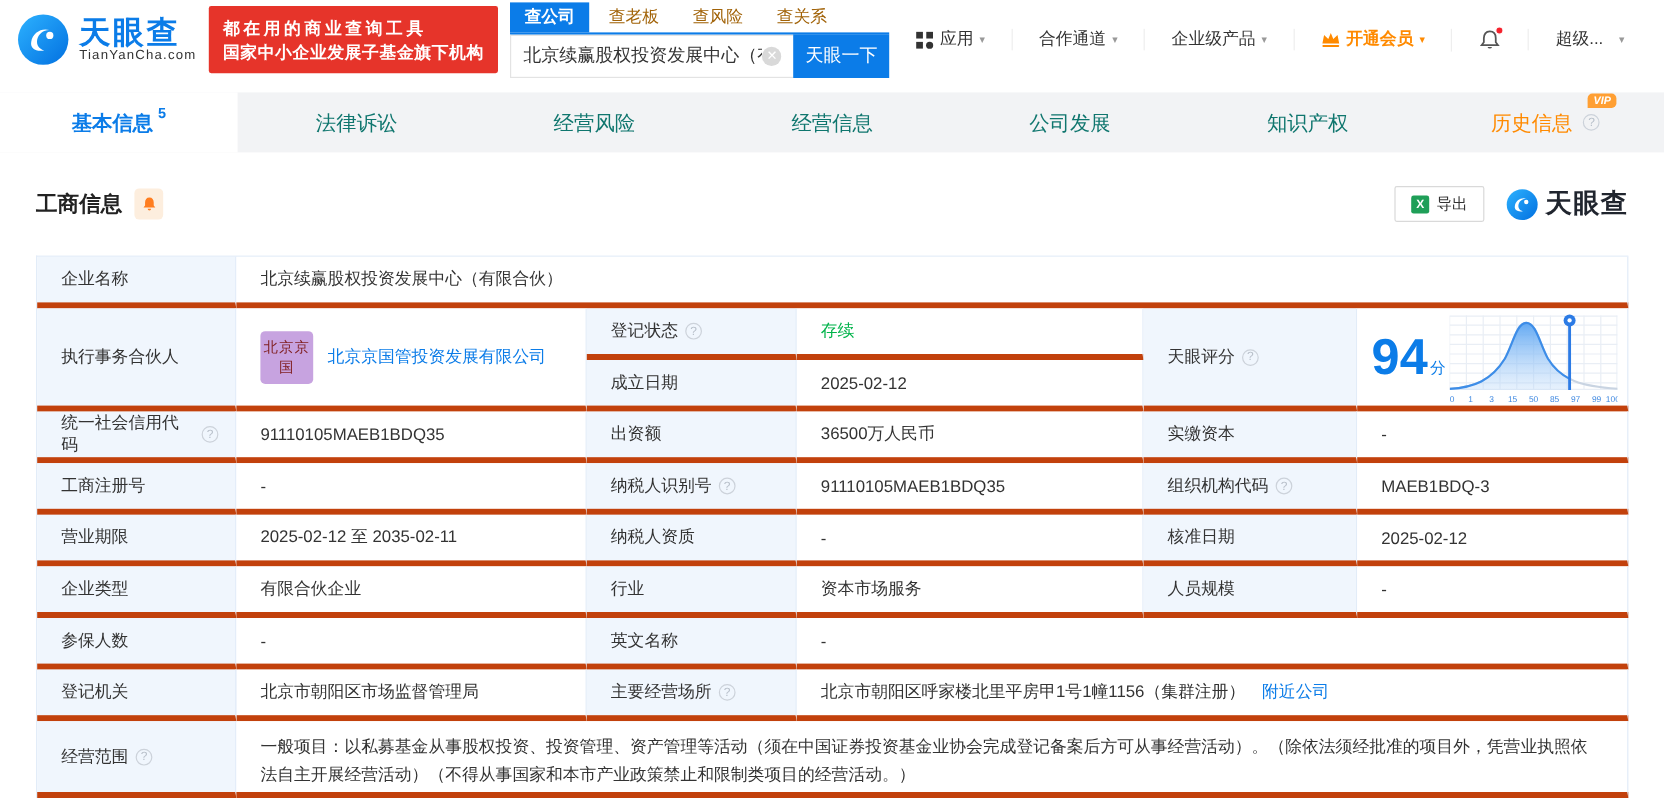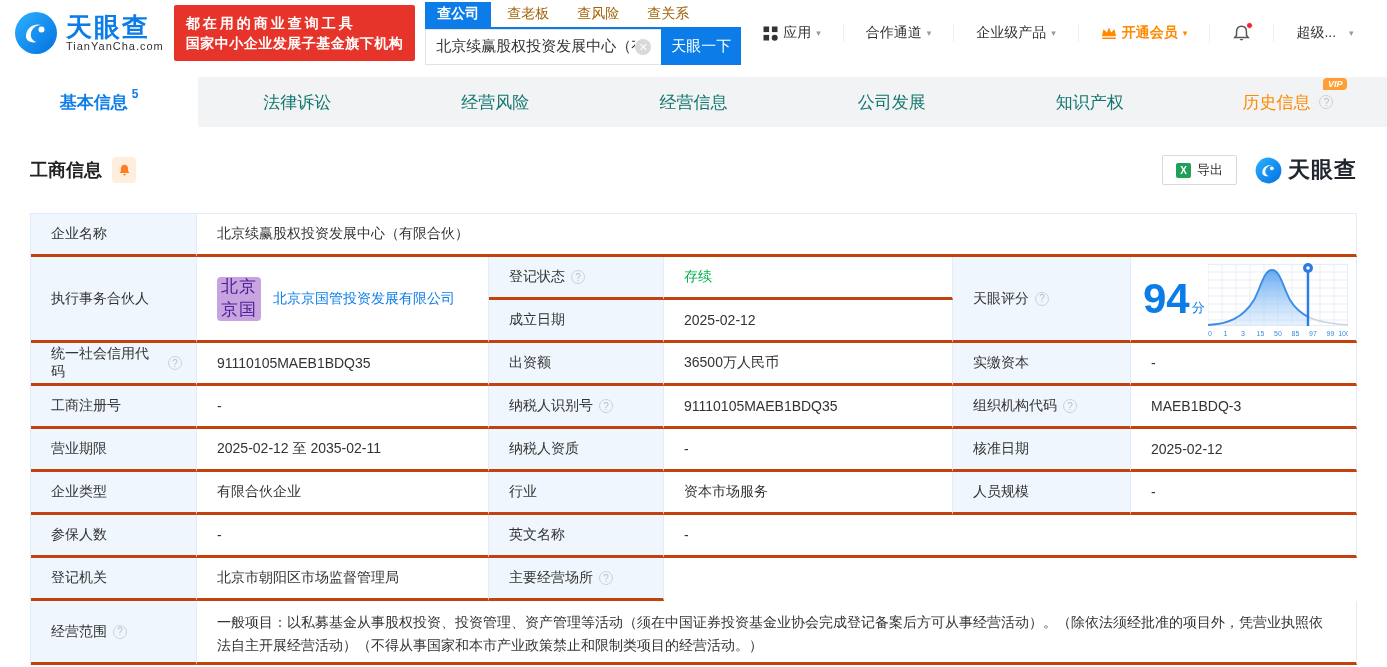--- a/index.html
+++ b/index.html
@@ -63,28 +63,28 @@
   .xls-icon { width:15px; height:15px; background:#1f9f58; border-radius:2px; color:#fff;
     font-size:10px; font-weight:bold; display:inline-flex; align-items:center; justify-content:center; }
   .watermark { display:flex; align-items:center; gap:6px; }
   .watermark-text { font-size:22px; font-weight:bold; color:#20252e; letter-spacing:1px; }
 
   
   .biz-table { margin:0 30px; display:grid;
     grid-template-columns:166px 292px 175px 289px 178px minmax(0,1fr);
     grid-template-rows:repeat(9,43px) 64px;
     border-top:1px solid #e2ecf8; border-left:1px solid #e2ecf8; font-size:14px; }
-  .cell { border-right:1px solid #e2ecf8; border-bottom:3px solid #c2410c;
+  .cell { border-right:1px solid #e2ecf8; border-bottom:5px solid #c2410c;
     display:flex; align-items:center; padding:0 14px 0 20px; background:#fff; min-width:0; }
   .cell.lbl { background:#f0f6fd; color:#333; }
   .green { color:#00b34a; }
   .link { color:#0b7ce8; cursor:pointer; text-decoration:none; }
   .dash { color:#333; }
-  .avatar { width:44px; height:44px; border-radius:4px; background:#c7a3e0; color:#4c1d95;
-    font-size:17px; line-height:1.35; display:flex; align-items:center; justify-content:center;
+  .avatar { width:44px; height:44px; border-radius:4px; background:#c7a3e0; color:#7f1d1d;
+    font-size:12px; line-height:1.35; display:flex; align-items:center; justify-content:center;
     text-align:center; flex:none; margin-right:12px; padding:2px; letter-spacing:1px; }
   .partner-cell { gap:0; }
   .score-cell { padding:0 8px 0 12px; display:flex; align-items:center; }
   .score-num { font-size:42px; font-weight:bold; color:#0b7ce8; line-height:1; }
   .score-unit { font-size:13px; color:#0b7ce8; margin:18px 0 0 2px; }
   .score-chart { margin-left:auto; flex:none; }
   .scope-cell { align-items:flex-start; padding:10px 20px; line-height:1.65; display:block; }
   .addr-cell { gap:14px; }
   .wrapval { white-space:normal; }
 </style>
@@ -327,19 +327,23 @@
   <div class="cell dash" style="grid-area:8/2/9/3">-</div>
   <div class="cell lbl" style="grid-area:8/3/9/4">英文名称</div>
   <div class="cell dash" style="grid-area:8/4/9/7">-</div>
 
   <div class="cell" style="grid-area:9/2/10/3">北京市朝阳区市场监督管理局</div>
   <div class="cell lbl" style="grid-area:9/1/10/2">登记机关</div>
   <div class="cell lbl" style="grid-area:9/3/10/4">
     <span>主要经营场所</span>
     <span class="help">?</span>
   </div>
+  <div class="cell addr-cell" style="grid-area:9/4/10/7">
+    <span>北京市朝阳区呼家楼北里平房甲1号1幢1156（集群注册）</span>
+    <a class="link">附近公司</a>
+  </div>
 
   <div class="cell lbl" style="grid-area:10/1/11/2;align-items:center">
     <span>经营范围</span>
     <span class="help">?</span>
   </div>
   <div class="cell scope-cell wrapval" style="grid-area:10/2/11/7">一般项目：以私募基金从事股权投资、投资管理、资产管理等活动（须在中国证券投资基金业协会完成登记备案后方可从事经营活动）。（除依法须经批准的项目外，凭营业执照依法自主开展经营活动）（不得从事国家和本市产业政策禁止和限制类项目的经营活动。）</div>
 </div>
 
 </body></html>

